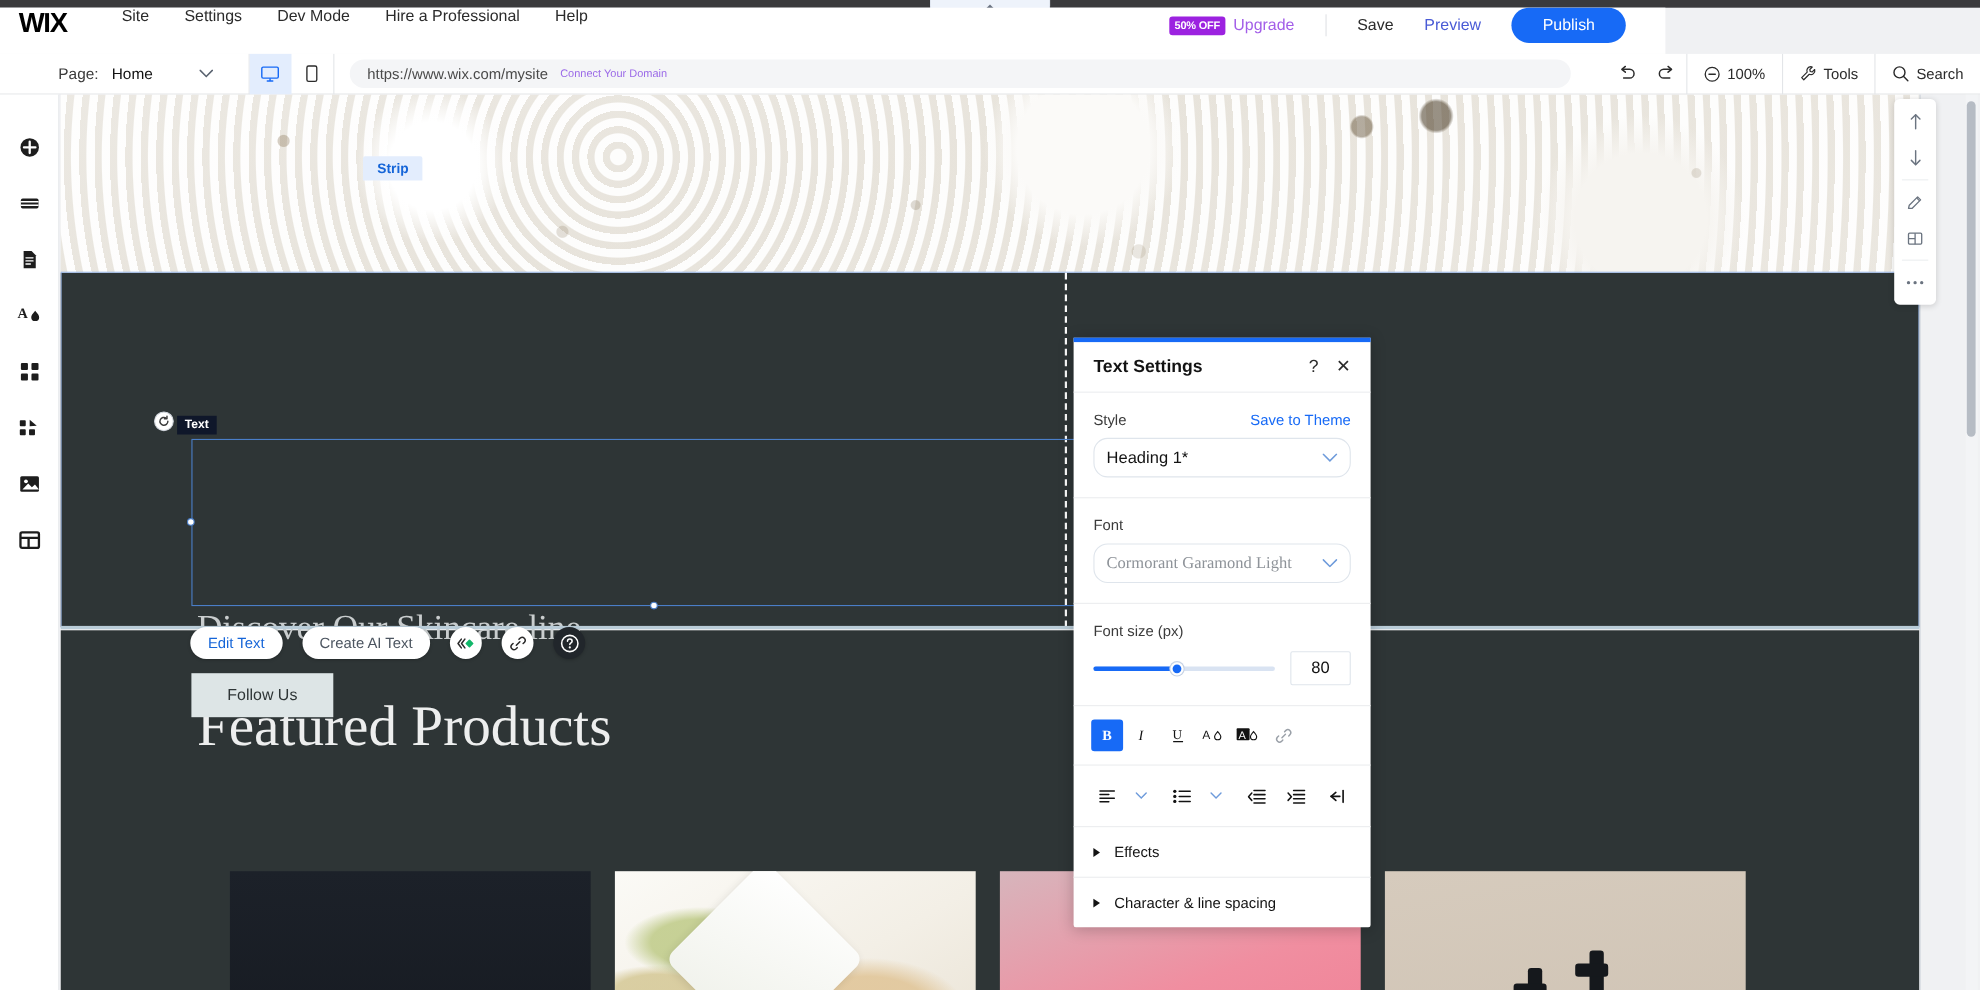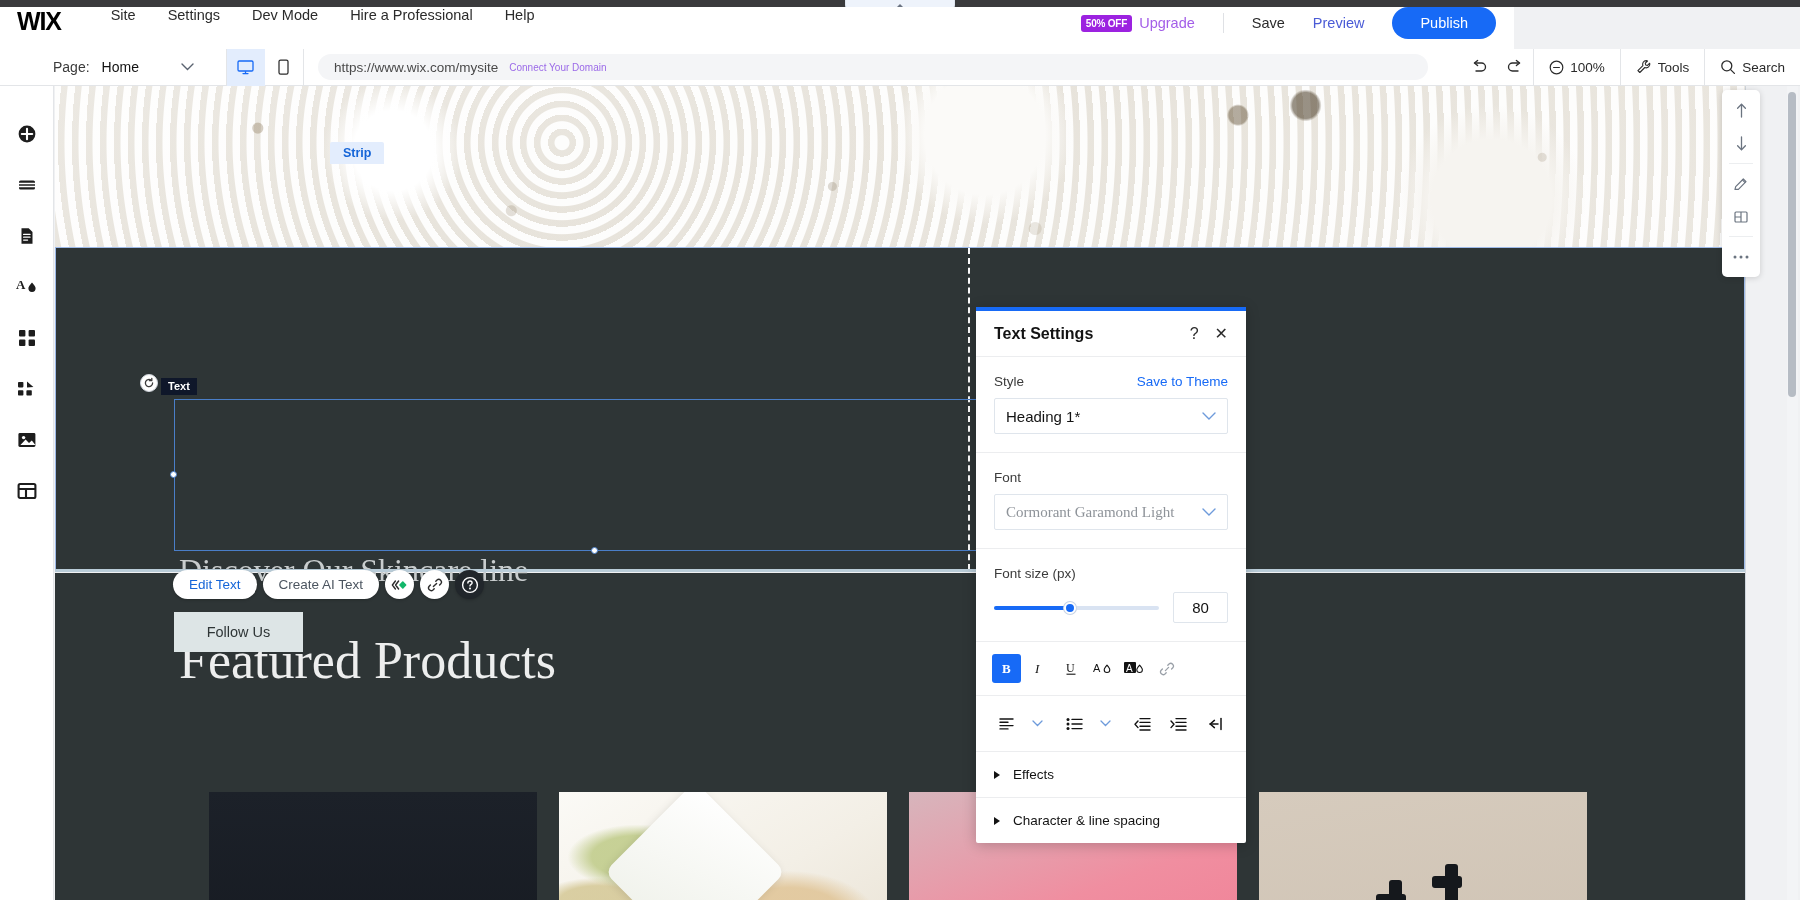--- a/index.html
+++ b/index.html
@@ -18,21 +18,21 @@
     border-radius:0 0 9px 9px; display:flex; align-items:center; justify-content:center; }
   .tab-handle .car{ width:0;height:0;border-left:5px solid transparent;border-right:5px solid transparent;
     border-bottom:5px solid #6a7381; margin-top:-1px;}
 
   
   .topbar{ position:absolute; top:7px; left:0; width:1514px; height:42px; background:#fff;
     display:flex; align-items:flex-start; }
   .wix-logo{ font-weight:bold; font-size:25px; letter-spacing:-1.2px; color:#000;
     margin-left:17px; margin-right:34px; font-family:"Liberation Sans",sans-serif; }
   .menu-item{ font-size:14.5px; color:#2b2b2b; padding:0 16px; cursor:default; white-space:nowrap; }
-  .topbar-right{ margin-left:auto; display:flex; align-items:center; padding-right:18px; gap:0; }
+  .topbar-right{ margin-left:auto; display:flex; align-items:center; padding-right:36px; gap:0; }
   .badge-off{ background:#9c22e0; color:#fff; font-size:10px; font-weight:bold; padding:3px 5px;
     border-radius:3px; letter-spacing:-0.2px; margin-right:7px; }
   .upgrade{ color:#a35ee8; font-size:14.5px; margin-right:14px; }
   .vdiv{ width:1px; height:20px; background:#dfe1e5; margin:0 14px; }
   .tb-link{ font-size:14.5px; color:#2b2b2b; padding:0 14px; }
   .tb-link.preview{ color:#4a5bd6; }
   .publish{ background:#176af6; color:#fff; font-size:14.5px; font-weight:500; border:none;
     border-radius:18px; padding:8px 28px; margin-left:14px; cursor:pointer; }
 
   
@@ -94,21 +94,21 @@
     border:1px solid #4a7ec8; z-index:7; }
   .heading{ position:absolute; top:316px; left:124px; width:840px;
     font-family:"Liberation Serif", serif; font-size:62px; line-height:1.13; color:#edeeee;
     font-weight:400; letter-spacing:0.3px; z-index:8; }
   .hdl{ position:absolute; width:7px; height:7px; background:#fff; border:1px solid #4a7ec8;
     border-radius:50%; z-index:9; }
 
   .subhead{ position:absolute; top:466px; left:124px; font-family:"Liberation Serif",serif;
     font-size:32px; color:#c9cdce; z-index:4; white-space:nowrap; }
 
-  .ttoolbar{ position:absolute; top:484px; left:118px; display:flex; align-items:center; gap:6px; z-index:12; }
+  .ttoolbar{ position:absolute; top:484px; left:118px; display:flex; align-items:center; gap:18px; z-index:12; }
   .pill{ background:#fff; border-radius:17px; height:29px; display:flex; align-items:center;
     padding:0 16px; font-size:13.5px; cursor:pointer; box-shadow:0 1px 3px rgba(0,0,0,.22); }
   .pill.blue{ color:#1565d8; }
   .pill.gray{ color:#4c5560; }
   .rnd{ width:29px; height:29px; border-radius:50%; background:#fff; display:flex; align-items:center;
     justify-content:center; cursor:pointer; box-shadow:0 1px 3px rgba(0,0,0,.22); }
   .rnd.dark{ background:#21262b; }
 
   .follow-btn{ position:absolute; top:526px; left:119px; width:129px; height:40px;
     background:#dde5e6; color:#2e3536; font-size:14.5px; display:flex; align-items:center;
@@ -170,21 +170,21 @@
   .panel-top{ height:4px; background:#176af6; }
   .panel-head{ height:46px; display:flex; align-items:center; padding:0 18px;
     border-bottom:1px solid #ecedef; }
   .panel-title{ font-size:16px; font-weight:bold; color:#131313; }
   .panel-acts{ margin-left:auto; display:flex; align-items:center; gap:16px; color:#2b2b2b; }
   .p-ic{ cursor:pointer; font-size:16px; line-height:1; }
   .sec{ padding:17px 18px 18px; border-bottom:1px solid #ecedef; }
   .sec-row{ display:flex; align-items:center; margin-bottom:9px; }
   .sec-lbl{ font-size:13.5px; color:#3b3b3b; }
   .sec-link{ margin-left:auto; font-size:13.5px; color:#176af6; cursor:pointer; }
-  .dd{ height:36px; border:1px solid #dfe5ec; border-radius:2px; display:flex; align-items:center;
+  .dd{ height:36px; border:1px solid #dfe5ec; border-radius:13px; display:flex; align-items:center;
     padding:0 11px; cursor:pointer; }
   .dd-val{ font-size:15px; color:#131313; }
   .dd-val.serif{ font-family:"Liberation Serif",serif; color:#8e9399; font-size:15px; }
   .dd-ch{ margin-left:auto; color:#6e9bdb; font-size:12px; }
   .slider-row{ display:flex; align-items:center; gap:14px; margin-top:11px; }
   .track{ position:relative; flex:1; height:4px; background:#d9e3f2; border-radius:2px; }
   .fill{ position:absolute; left:0; top:0; height:4px; background:#176af6; border-radius:2px; width:46%; }
   .knob{ position:absolute; left:46%; top:-4px; width:12px; height:12px; border-radius:50%;
     background:#176af6; border:2px solid #fff; box-shadow:0 0 0 1px #c7d3e5; margin-left:-6px; cursor:pointer; }
   .numbox{ width:55px; height:31px; border:1px solid #dfe5ec; border-radius:2px;

